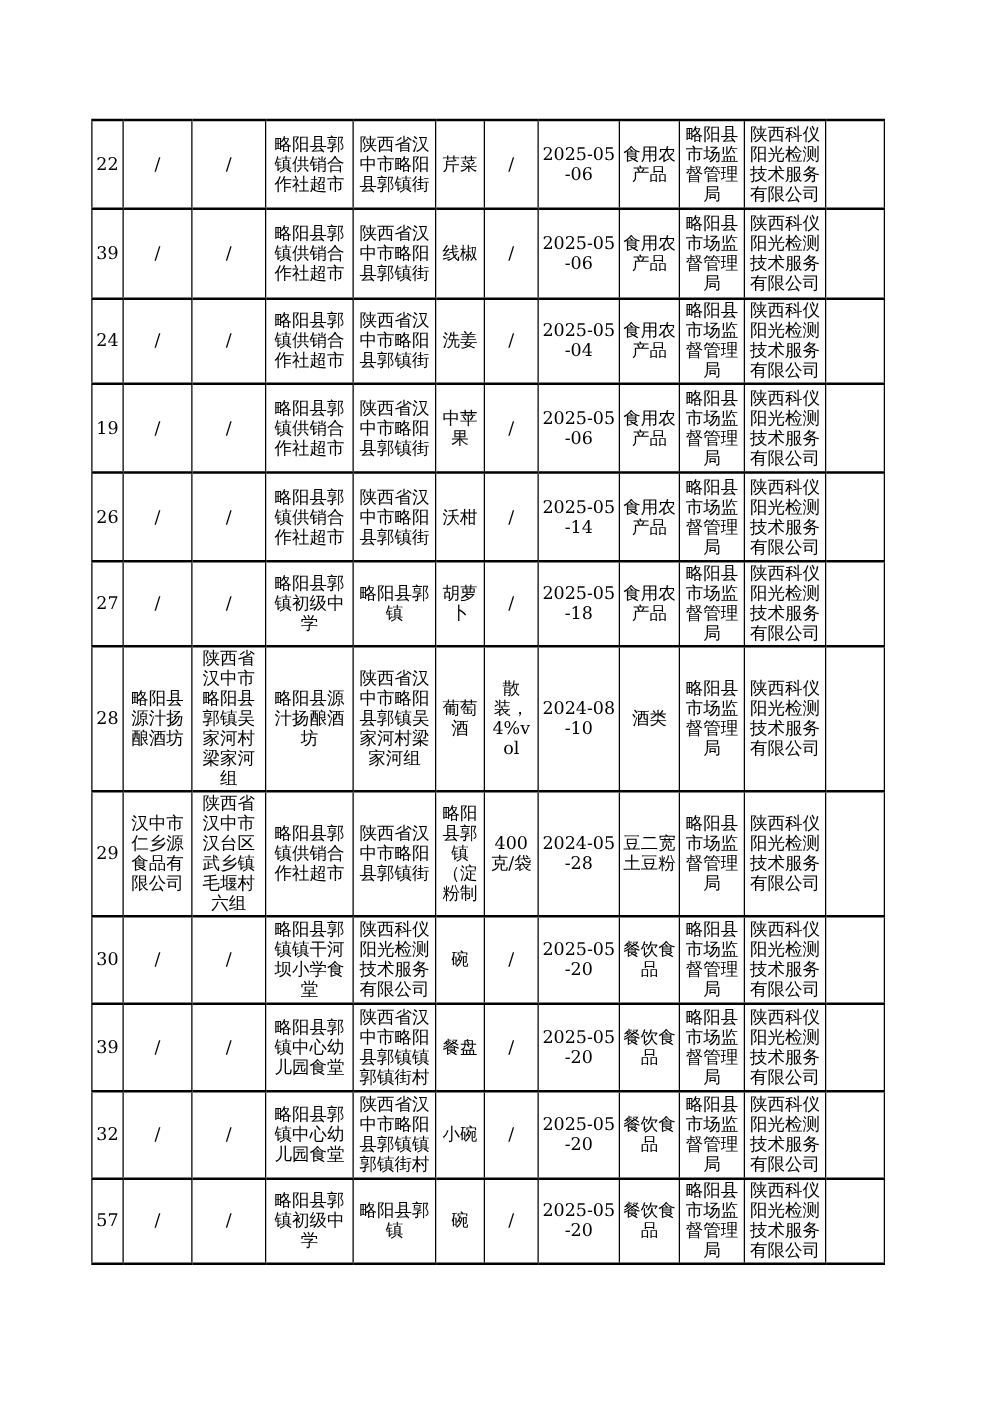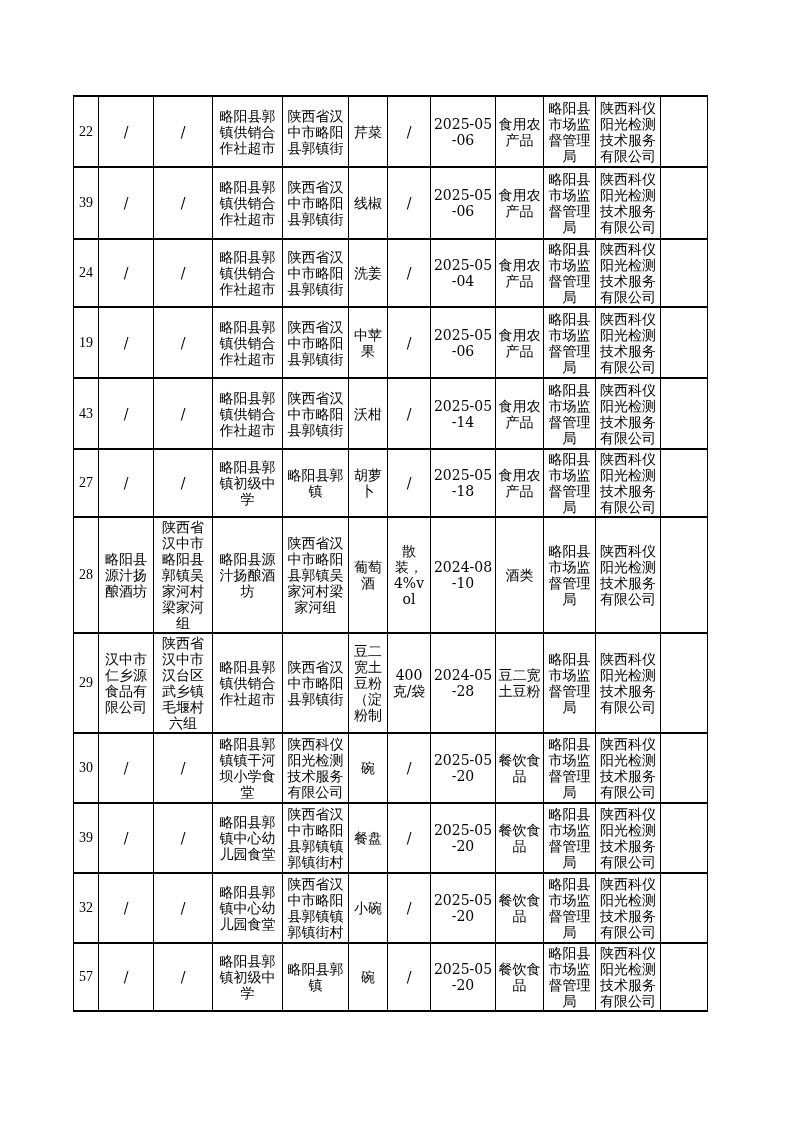--- a/index.html
+++ b/index.html
@@ -48,21 +48,21 @@
   col.c-unit  { width: 70px; }
   col.c-uaddr { width: 66px; }
   col.c-food  { width: 39px; }
   col.c-spec  { width: 43px; }
   col.c-date  { width: 65px; }
   col.c-cat   { width: 48px; }
   col.c-auth  { width: 52px; }
   col.c-agcy  { width: 65px; }
   col.c-rem   { width: 47px; }
 
-  td.col-num  { font-size: 13px; font-family: Liberation Serif, serif; }
+  td.col-num  { font-size: 13px; }
   td.col-date { font-size: 11px; letter-spacing: 0; }
   td.col-spec { font-size: 13px; }
 
   
   tr:nth-child(1)  { height: 71px; }
   tr:nth-child(2)  { height: 72px; }
   tr:nth-child(3)  { height: 68px; }
   tr:nth-child(4)  { height: 71px; }
   tr:nth-child(5)  { height: 71px; }
   tr:nth-child(6)  { height: 64px; }
@@ -143,21 +143,21 @@
           <td class="col-sampled-unit-address">陕西省汉中市略阳县郭镇街</td>
           <td class="col-food-name">中苹果</td>
           <td class="col-spec">/</td>
           <td class="col-date">2025-05-06</td>
           <td class="col-category">食用农产品</td>
           <td class="col-authority">略阳县市场监督管理局</td>
           <td class="col-agency">陕西科仪阳光检测技术服务有限公司</td>
           <td class="col-remark"></td>
         </tr>
         <tr>
-          <td class="col-num">43</td>
+          <td class="col-num">26</td>
           <td class="col-producer-name">/</td>
           <td class="col-producer-address">/</td>
           <td class="col-sampled-unit">略阳县郭镇供销合作社超市</td>
           <td class="col-sampled-unit-address">陕西省汉中市略阳县郭镇街</td>
           <td class="col-food-name">沃柑</td>
           <td class="col-spec">/</td>
           <td class="col-date">2025-05-14</td>
           <td class="col-category">食用农产品</td>
           <td class="col-authority">略阳县市场监督管理局</td>
           <td class="col-agency">陕西科仪阳光检测技术服务有限公司</td>
@@ -190,21 +190,21 @@
           <td class="col-authority">略阳县市场监督管理局</td>
           <td class="col-agency">陕西科仪阳光检测技术服务有限公司</td>
           <td class="col-remark"></td>
         </tr>
         <tr>
           <td class="col-num">29</td>
           <td class="col-producer-name">汉中市仁乡源食品有限公司</td>
           <td class="col-producer-address">陕西省汉中市汉台区武乡镇毛堰村六组</td>
           <td class="col-sampled-unit">略阳县郭镇供销合作社超市</td>
           <td class="col-sampled-unit-address">陕西省汉中市略阳县郭镇街</td>
-          <td class="col-food-name">豆二宽土豆粉（淀粉制</td>
+          <td class="col-food-name">略阳县郭镇（淀粉制</td>
           <td class="col-spec">400克/袋</td>
           <td class="col-date">2024-05-28</td>
           <td class="col-category">豆二宽土豆粉</td>
           <td class="col-authority">略阳县市场监督管理局</td>
           <td class="col-agency">陕西科仪阳光检测技术服务有限公司</td>
           <td class="col-remark"></td>
         </tr>
         <tr>
           <td class="col-num">30</td>
           <td class="col-producer-name">/</td>

